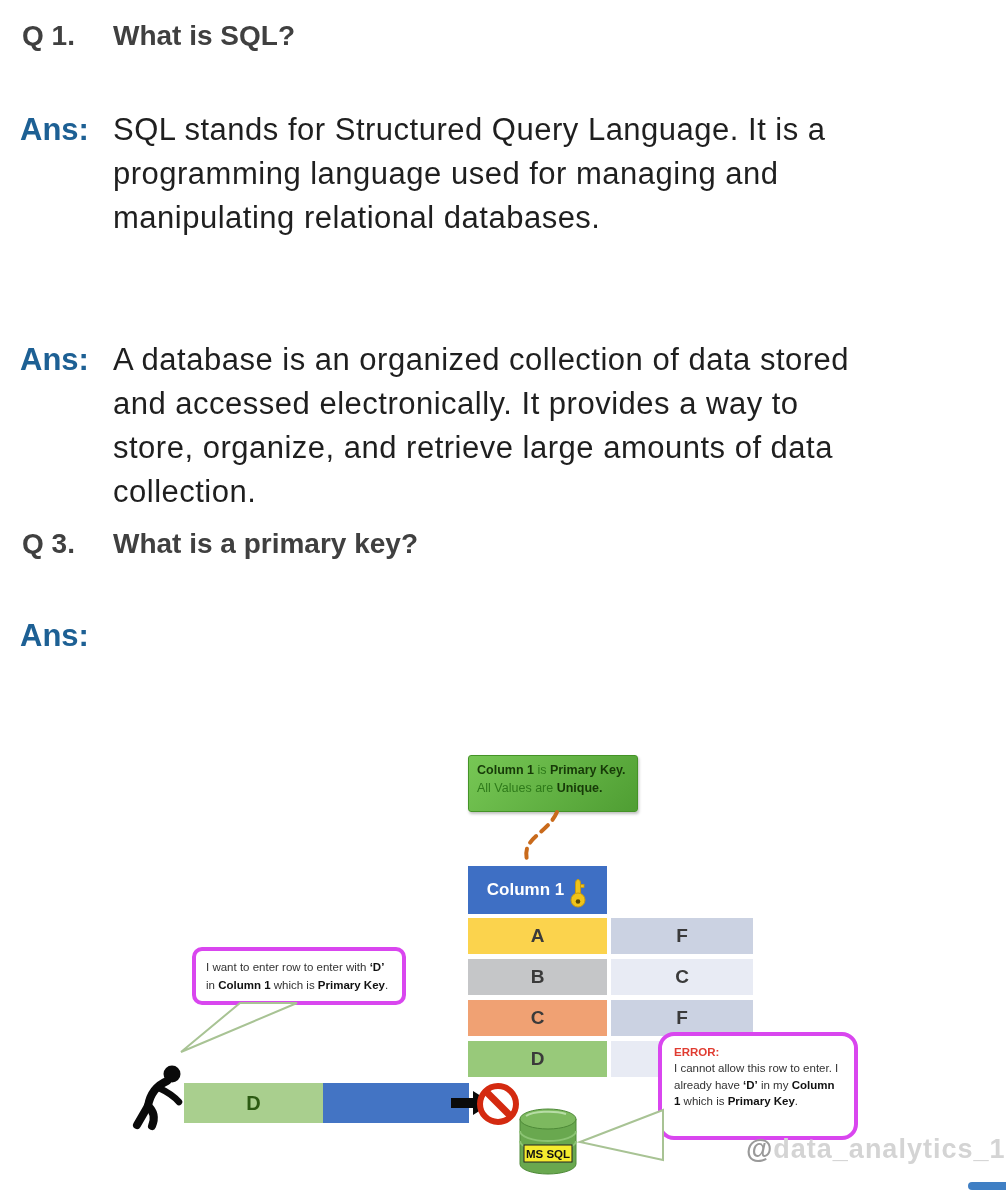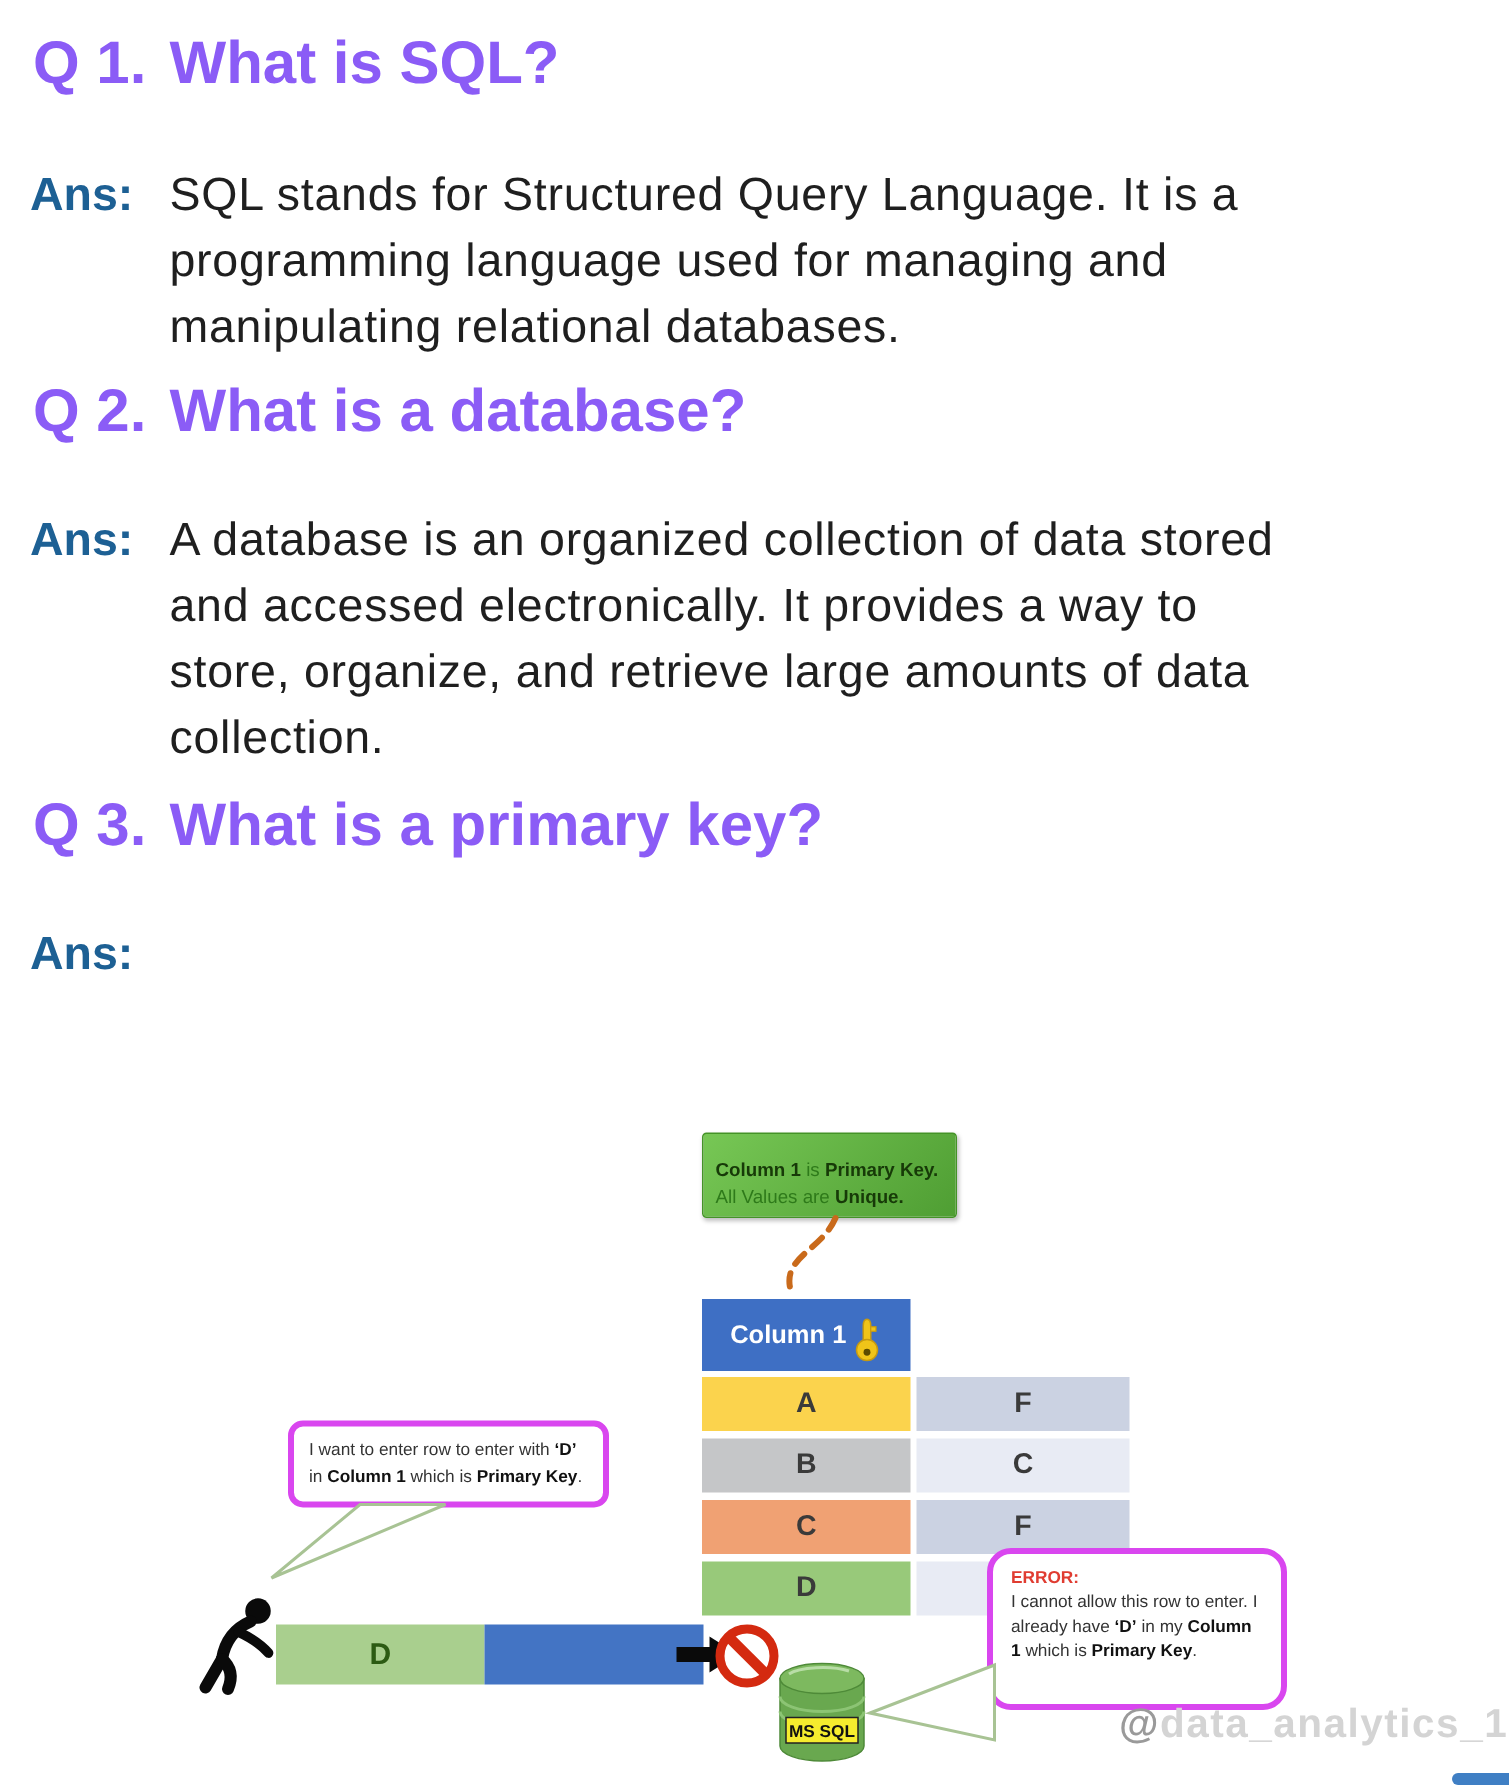--- a/index.html
+++ b/index.html
@@ -1,30 +1,30 @@
 <!DOCTYPE html>
 <html><head>
 <meta charset="utf-8">
 <style>
   html,body{margin:0;padding:0;background:#ffffff;}
   #canvas{
     position:relative;width:1006px;height:1190px;background:#ffffff;overflow:hidden;
     font-family:"Liberation Sans", sans-serif;
   }
   
-  .q-head{position:absolute;left:22px;display:flex;color:#8b5cf6;font-weight:bold;font-size:40px;justify-content:flex-end;}
+  .q-head{position:absolute;left:22px;display:flex;color:#404040;font-weight:bold;font-size:28px;justify-content:flex-end;}
   .q-head .q-label{width:91px;flex:0 0 auto;}
   .ans{position:absolute;left:20px;display:flex;margin-top:28px;}
   .ans .ans-label{width:93px;flex:0 0 auto;color:#1d6094;font-weight:bold;font-size:31px;line-height:44px;}
   .ans .ans-body{font-size:31px;line-height:44px;color:#1f1f1f;letter-spacing:0.5px;}
   
   .callout{
     position:absolute;left:468px;top:755px;width:170px;height:57px;box-sizing:border-box;
     background:linear-gradient(135deg,#77c755,#4f9e33);border:1px solid #449327;border-radius:3px;
-    padding:15px 8px;font-size:12.5px;line-height:1.45;color:#173a08;
+    padding:5px 8px;font-size:12.5px;line-height:1.45;color:#173a08;
     box-shadow:1px 2px 3px rgba(0,0,0,.25);z-index:2;
   }
   .callout b{color:#173a08;}
   .sqltable{position:absolute;left:468px;top:866px;width:285px;z-index:1;}
   .thead{display:flex;gap:4px;}
   .th{height:48px;background:#3e6fc4;color:#fff;font-weight:bold;font-size:17px;
       display:flex;align-items:center;justify-content:center;}
   .th.c1{width:139px;} .th.c2{width:142px;}
   .trow{display:flex;gap:4px;margin-top:5px;}
   .trow.first{margin-top:4px;}
@@ -70,24 +70,20 @@
   </div>
   <div class="ans" style="top:80px">
     <span class="ans-label">Ans:</span>
     <div class="ans-body">
       <div>SQL stands for Structured Query Language. It is a</div>
       <div>programming language used for managing and</div>
       <div>manipulating relational databases.</div>
     </div>
   </div>
 
-  <div class="q-head" style="top:252px">
-    <span class="q-label">Q 2.</span>
-    <span class="q-title">What is a database?</span>
-  </div>
   <div class="ans" style="top:310px">
     <span class="ans-label">Ans:</span>
     <div class="ans-body">
       <div>A database is an organized collection of data stored</div>
       <div>and accessed electronically. It provides a way to</div>
       <div>store, organize, and retrieve large amounts of data</div>
       <div>collection.</div>
     </div>
   </div>
 

